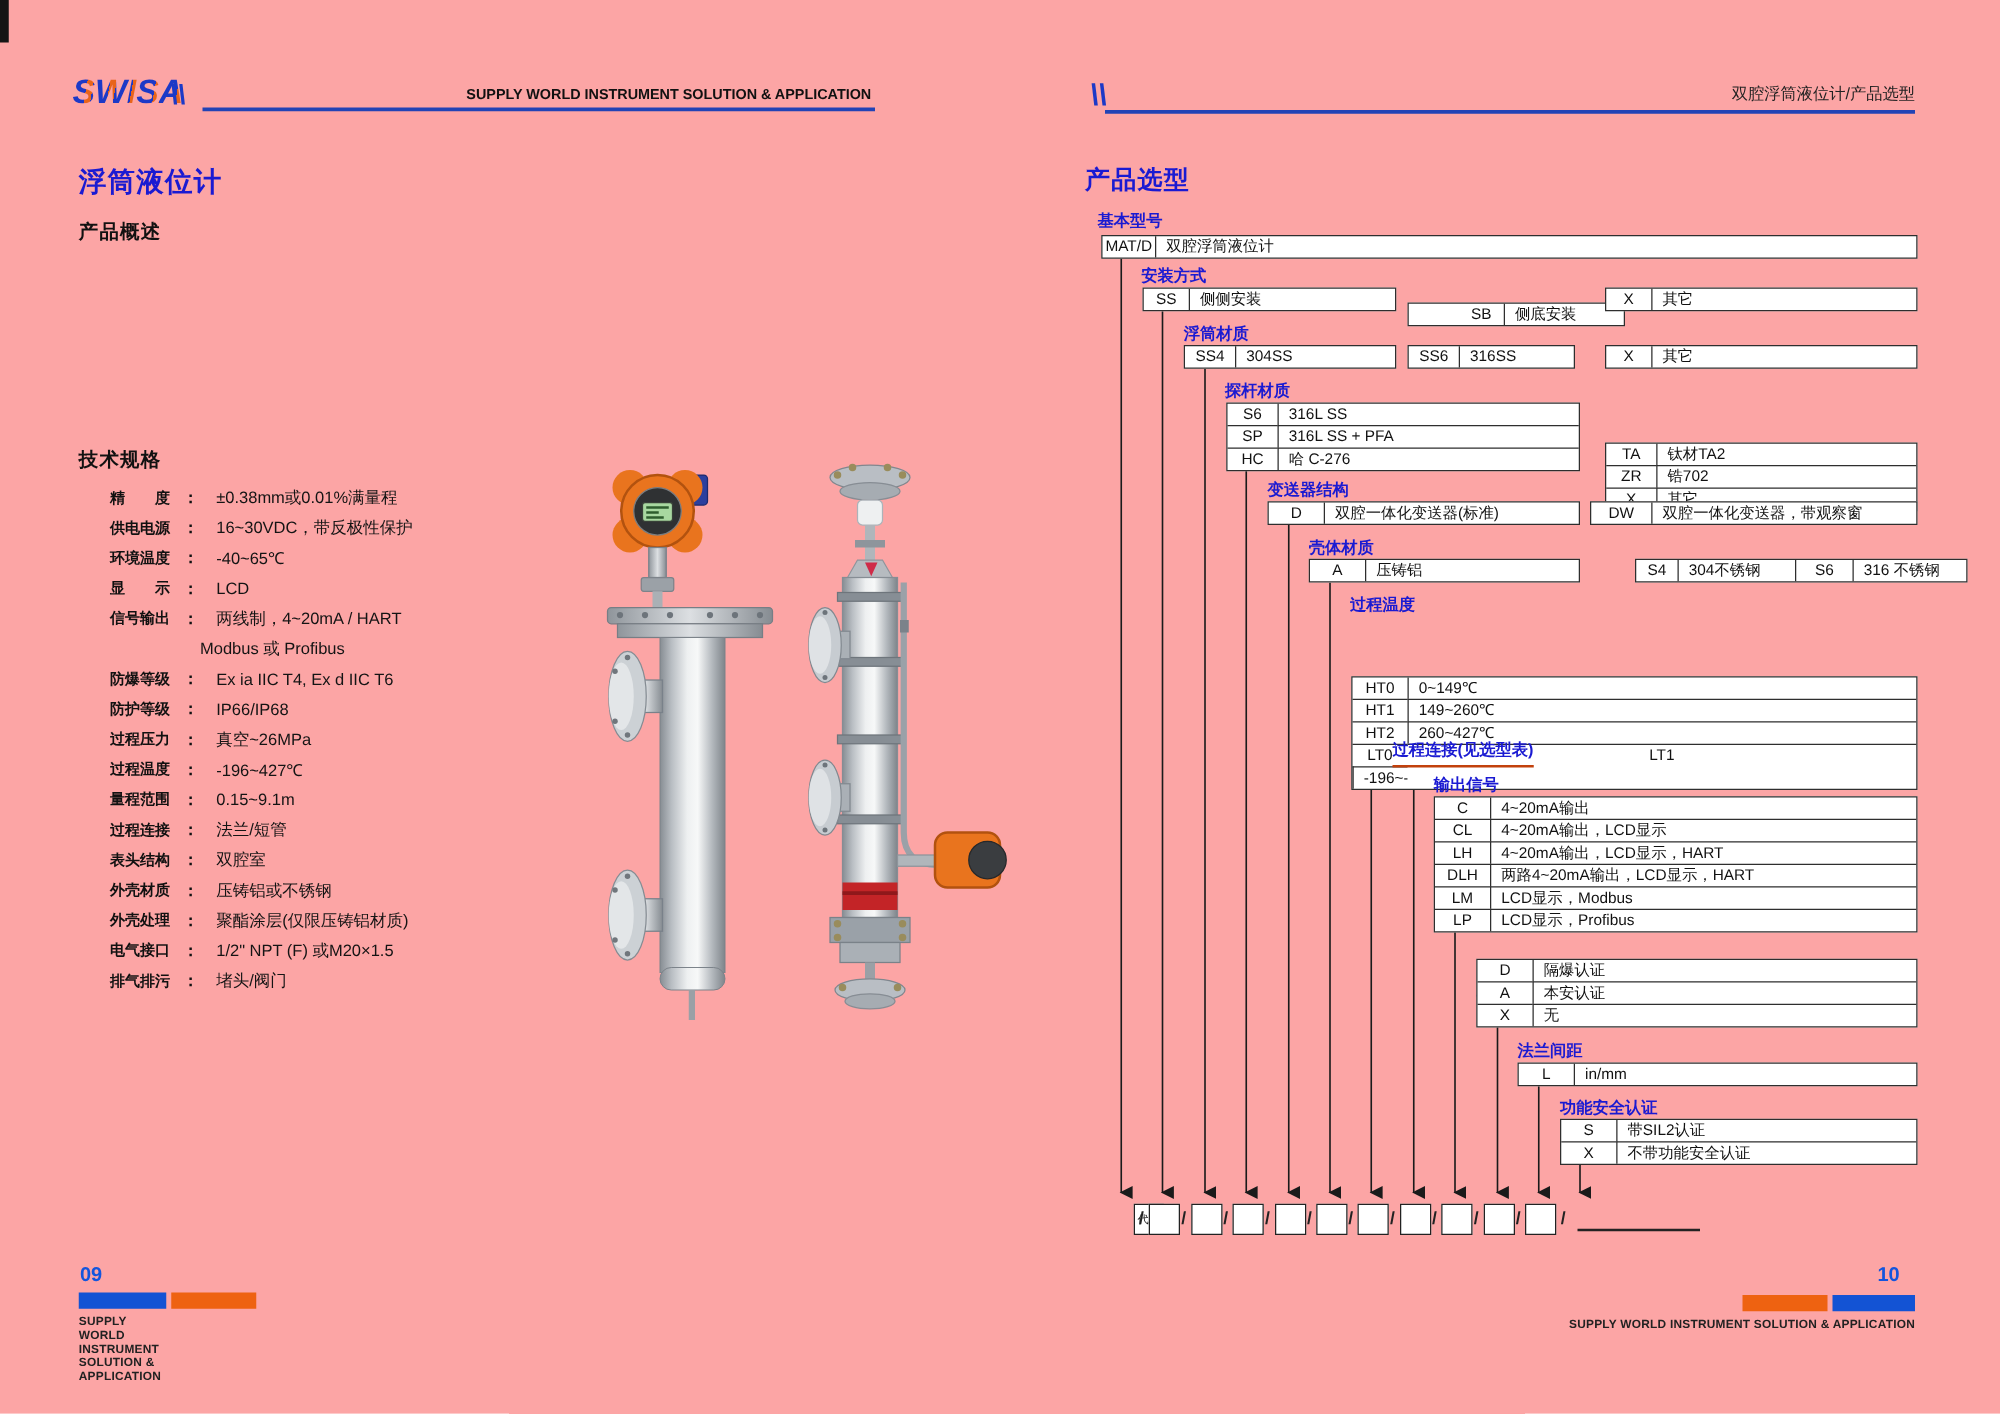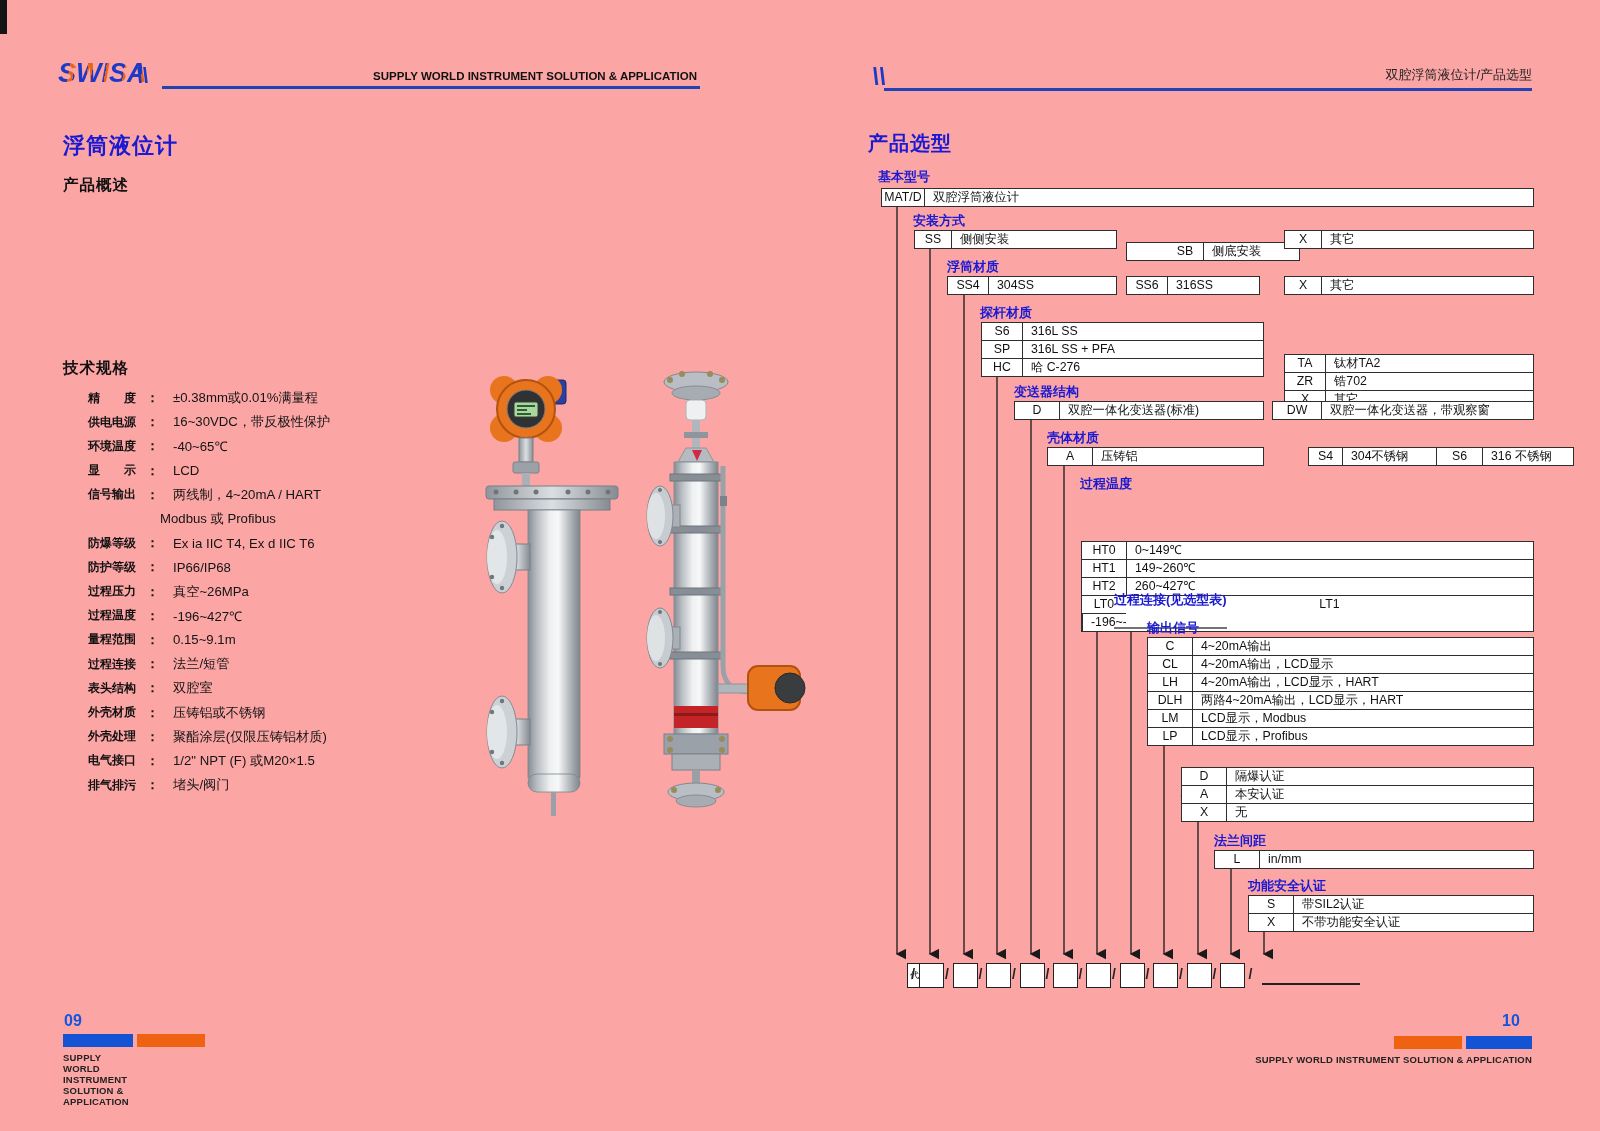--- a/index.html
+++ b/index.html
@@ -22,21 +22,21 @@
   .spec-row{height:24.2px;display:flex;align-items:center;}
   .spec-label{display:inline-block;width:58px;font-weight:bold;color:#111;font-size:12px;white-space:pre;}
   .spec-colon{font-weight:bold;color:#111;font-size:13px;}
   .spec-value{margin-left:14px;font-size:13.2px;color:#141414;white-space:nowrap;}
   
   .page-num{font-size:16px;font-weight:bold;color:#1355dd;}
   .foot-bar{height:13px;}
   .foot-text{font-size:9.5px;font-weight:bold;color:#222;letter-spacing:0.2px;}
   
   .tree-label{position:absolute;font-size:13px;font-weight:bold;color:#1a1ad2;white-space:nowrap;}
-  .tree-label.u{border-bottom:2px solid #737373;padding-bottom:18px;}
+  .tree-label.u{border-bottom:2px solid #c2410c;padding-bottom:3px;}
   .tree-table{position:absolute;border:1.5px solid #2e2e2e;background:#fff;display:grid;}
   .tt-cell{font-size:12.3px;line-height:17px;height:17px;overflow:hidden;white-space:nowrap;
     color:#111;border-left:1px solid #2e2e2e;border-top:1px solid #2e2e2e;padding:0 0 0 8px;}
   .tt-cell.key{text-align:center;padding:0;}
   .tt-cell.r0{border-top:none;}
   .tt-cell.c0{border-left:none;}
   .code-box{position:absolute;border:1.6px solid #222;background:#fff;
     display:flex;align-items:center;justify-content:center;font-size:9px;color:#111;}
   .code-slash{position:absolute;font-size:14px;font-weight:bold;color:#222;}
   .code-underline{position:absolute;border-bottom:2px solid #222;}

